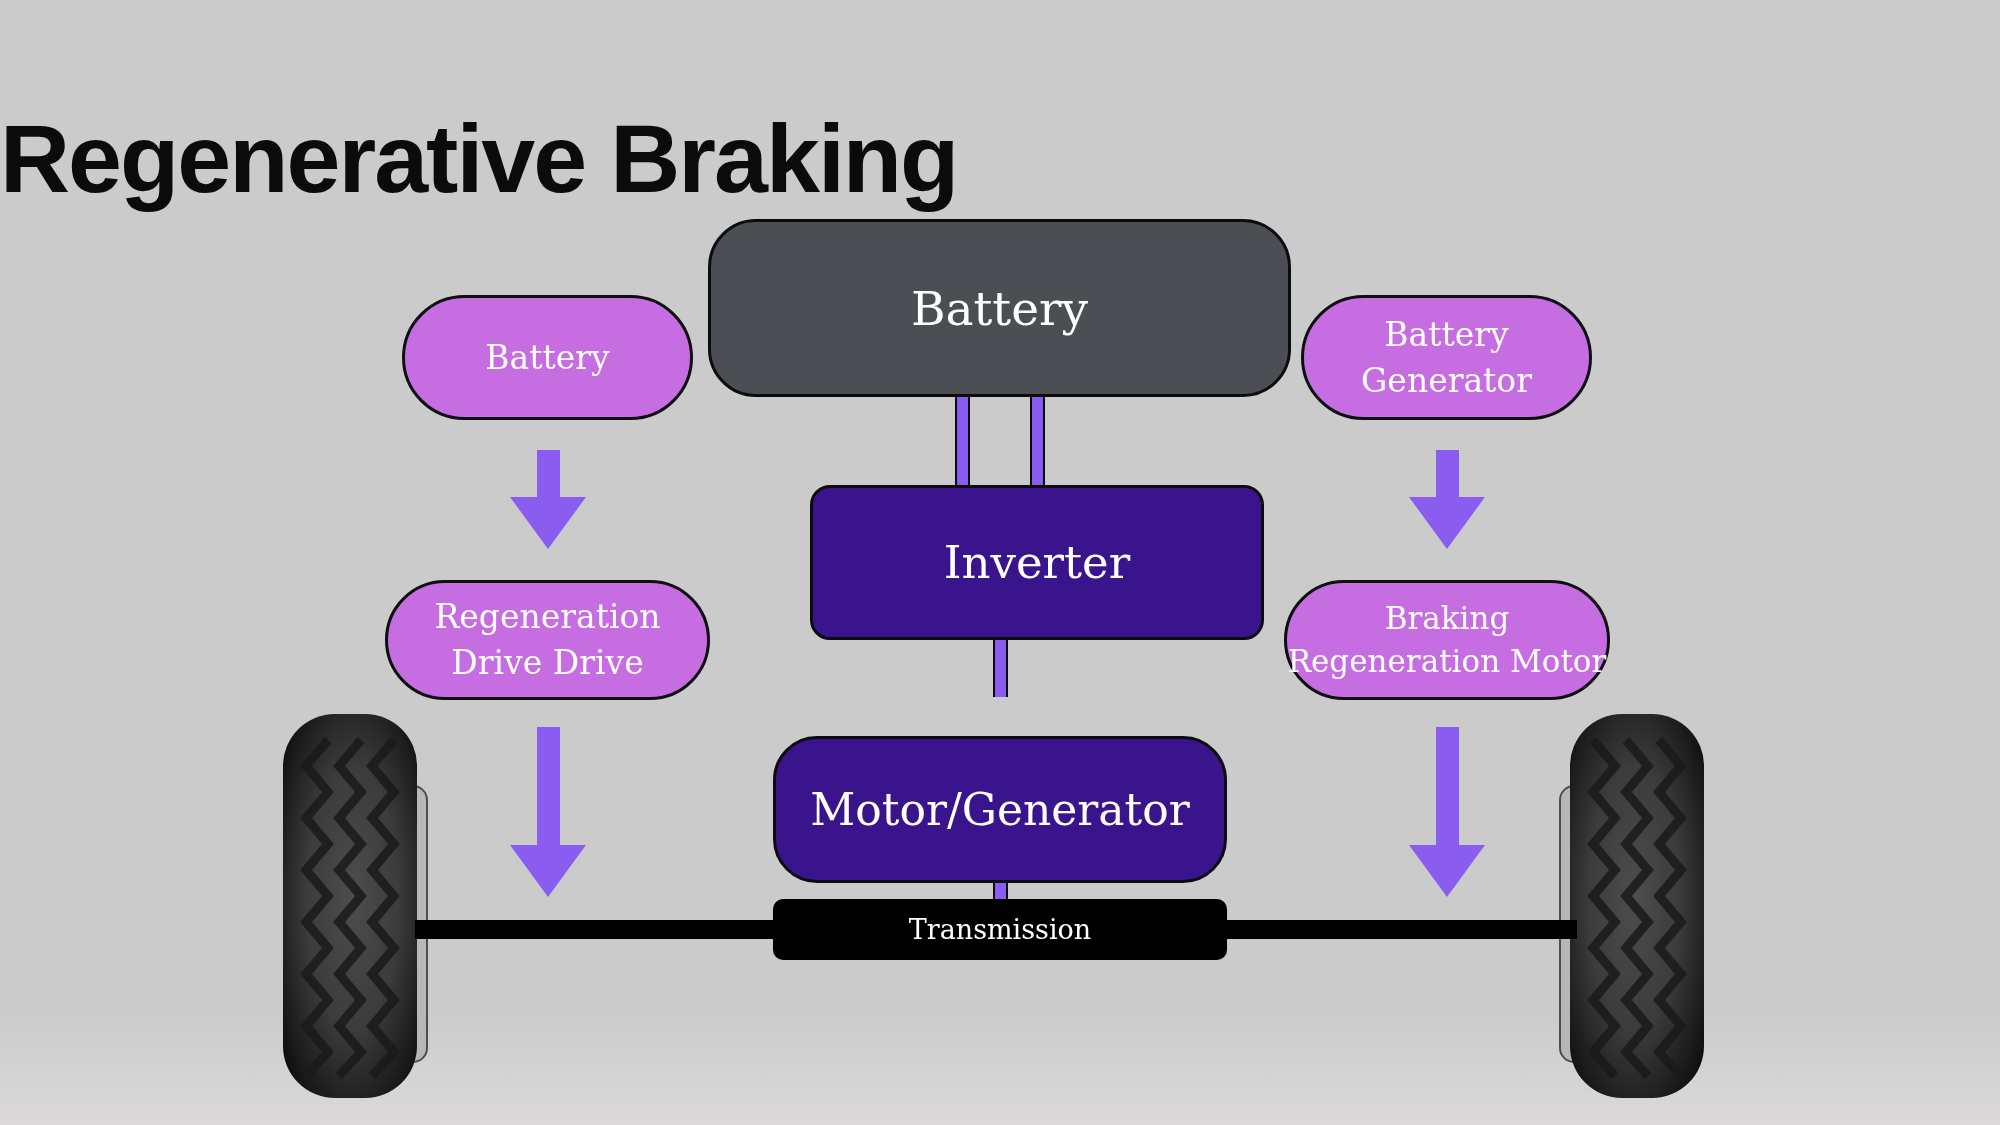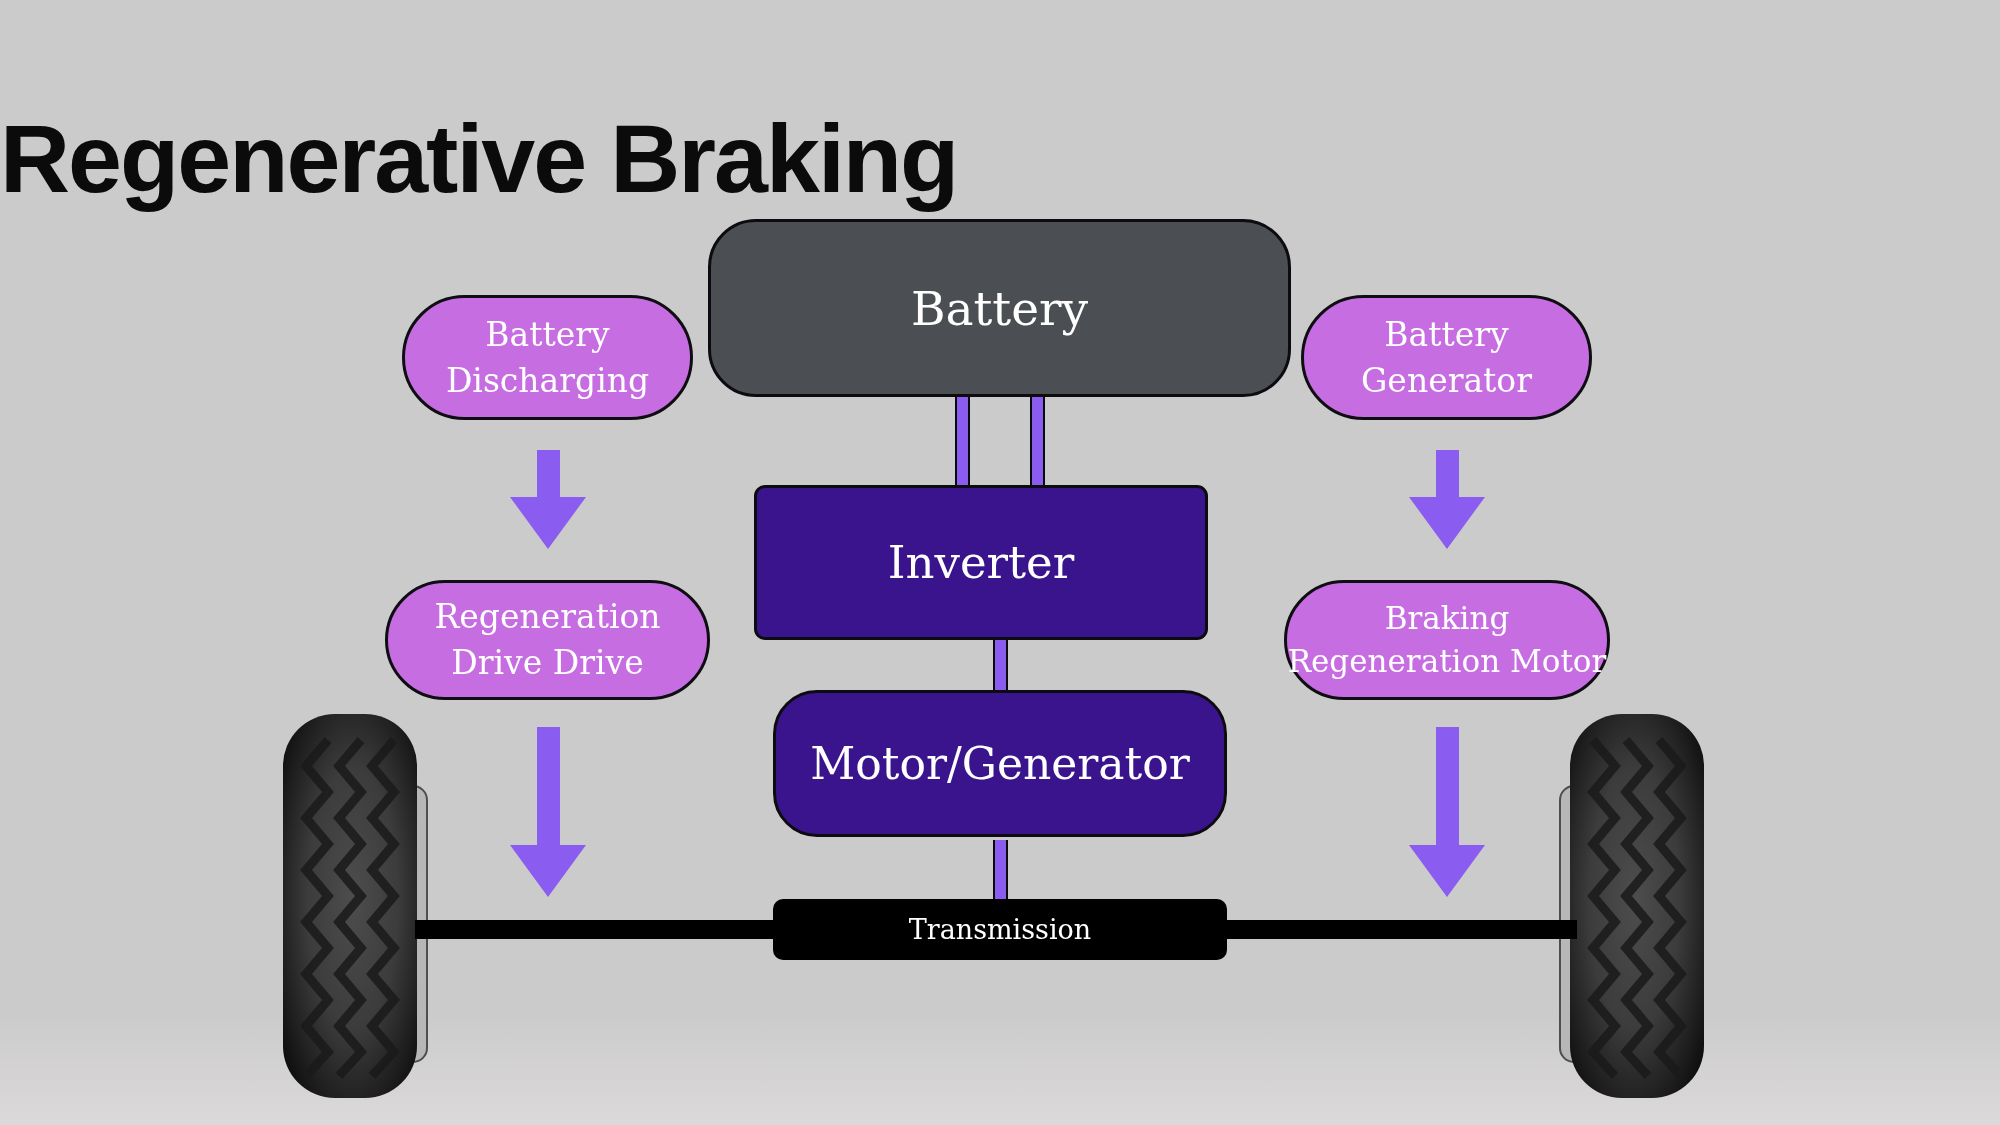--- a/index.html
+++ b/index.html
@@ -31,27 +31,27 @@
     color:#ffffff;
     font-family:"DejaVu Serif", serif;
   }
   .box-battery{
     left:708px;top:219px;width:583px;height:178px;
     border-radius:48px;
     background:#4b4f53;
     font-size:47px;
   }
   .box-inverter{
-    left:754px;top:485px;width:454px;height:155px;
-    border-radius:11px;
+    left:810px;top:485px;width:454px;height:155px;
+    border-radius:20px;
     background:#39148c;
     font-size:45px;
   }
   .box-motor{
-    left:773px;top:690px;width:454px;height:147px;
+    left:773px;top:736px;width:454px;height:147px;
     border-radius:44px;
     background:#39148c;
     font-size:44px;
     justify-content:center;
   }
   .box-transmission{
     left:773px;top:899px;width:454px;height:61px;
     border-radius:10px;
     background:#000000;
     border:none;
@@ -180,21 +180,20 @@
   </div>
   <div class="box box-motor">
     <span>Motor/Generator</span>
   </div>
   <div class="box box-transmission">
     <span>Transmission</span>
   </div>
 
   <div class="pill pill-batt-dis">
     <span>Battery</span>
-    <span>Discharging</span>
   </div>
   <div class="pill pill-accel">
     <span>Regeneration</span>
     <span>Drive Drive</span>
   </div>
 
   <div class="pill pill-batt-chg">
     <span>Battery</span>
     <span>Generator</span>
   </div>

